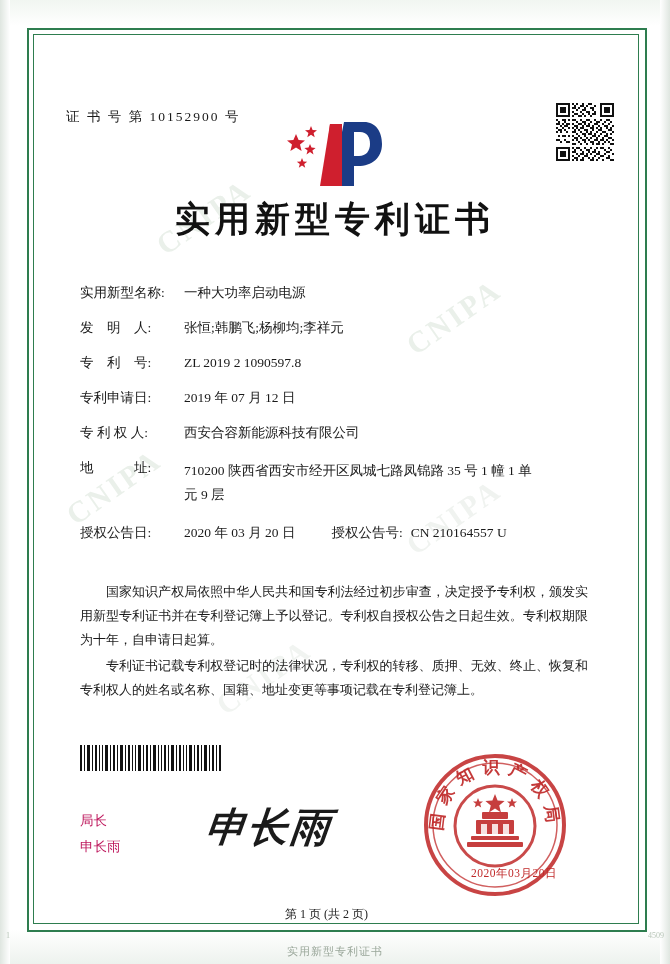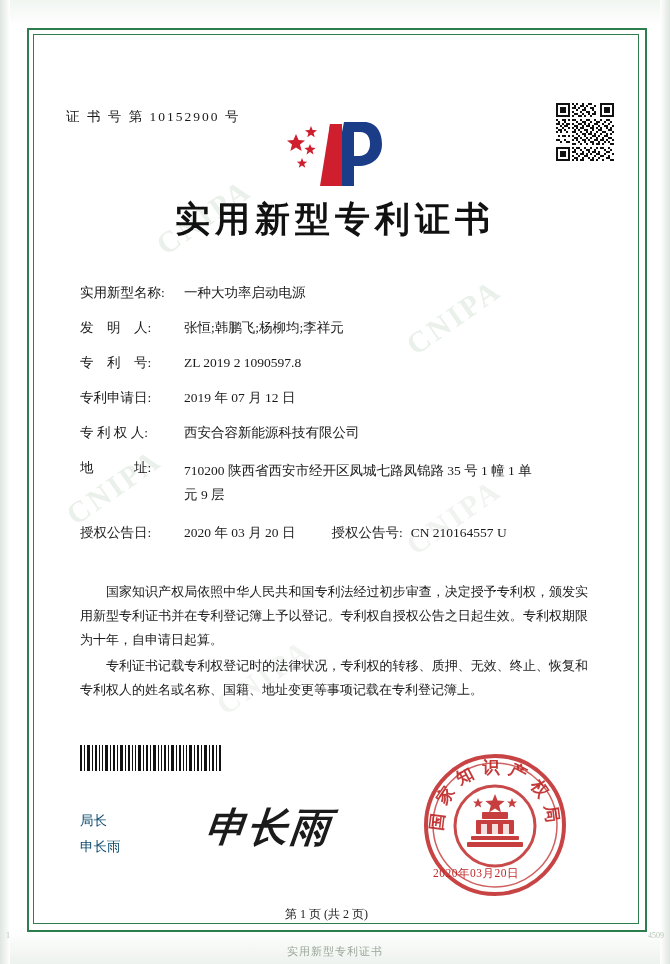--- a/index.html
+++ b/index.html
@@ -81,34 +81,34 @@
   .paras p{margin:0 0 2px 0;text-indent:26px;}
 
   
   .barcode{
     position:absolute;left:80px;top:745px;width:142px;height:26px;
   }
   .barcode svg{display:block;}
 
   
   .sig-label{
-    position:absolute;left:80px;top:808px;font-size:13.5px;line-height:1.9;color:#0c4a6e;
+    position:absolute;left:80px;top:808px;font-size:13.5px;line-height:1.9;color:#be185d;
   }
   .sig-hand{
     position:absolute;left:206px;top:800px;font-size:40px;color:#1b1b1b;
     font-family:"DejaVu Serif",serif;font-style:italic;font-weight:bold;
     letter-spacing:2px;transform:skewX(-6deg);
   }
 
   
   .seal{
     position:absolute;left:420px;top:750px;width:150px;height:150px;
   }
   .seal-date{
-    position:absolute;left:421px;top:866px;width:110px;text-align:center;
+    position:absolute;left:447px;top:866px;width:110px;text-align:right;
     font-size:11.5px;color:#c02a2a;letter-spacing:0.5px;
   }
 
   
   .footer{
     position:absolute;left:0;right:17px;top:906px;text-align:center;font-size:12px;color:#222;
   }
   .subfooter{
     position:absolute;left:0;right:0;top:944px;text-align:center;font-size:11px;color:#9aa79a;
     letter-spacing:1px;

